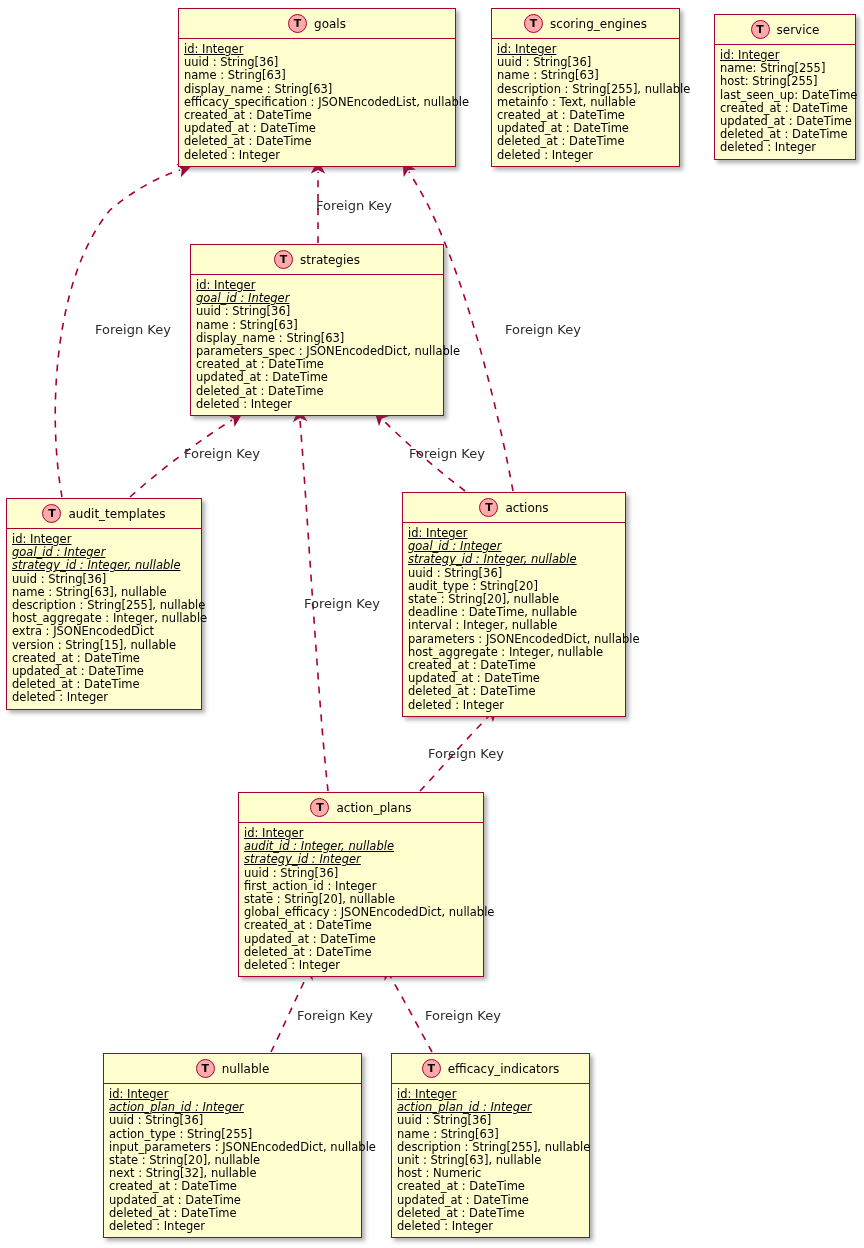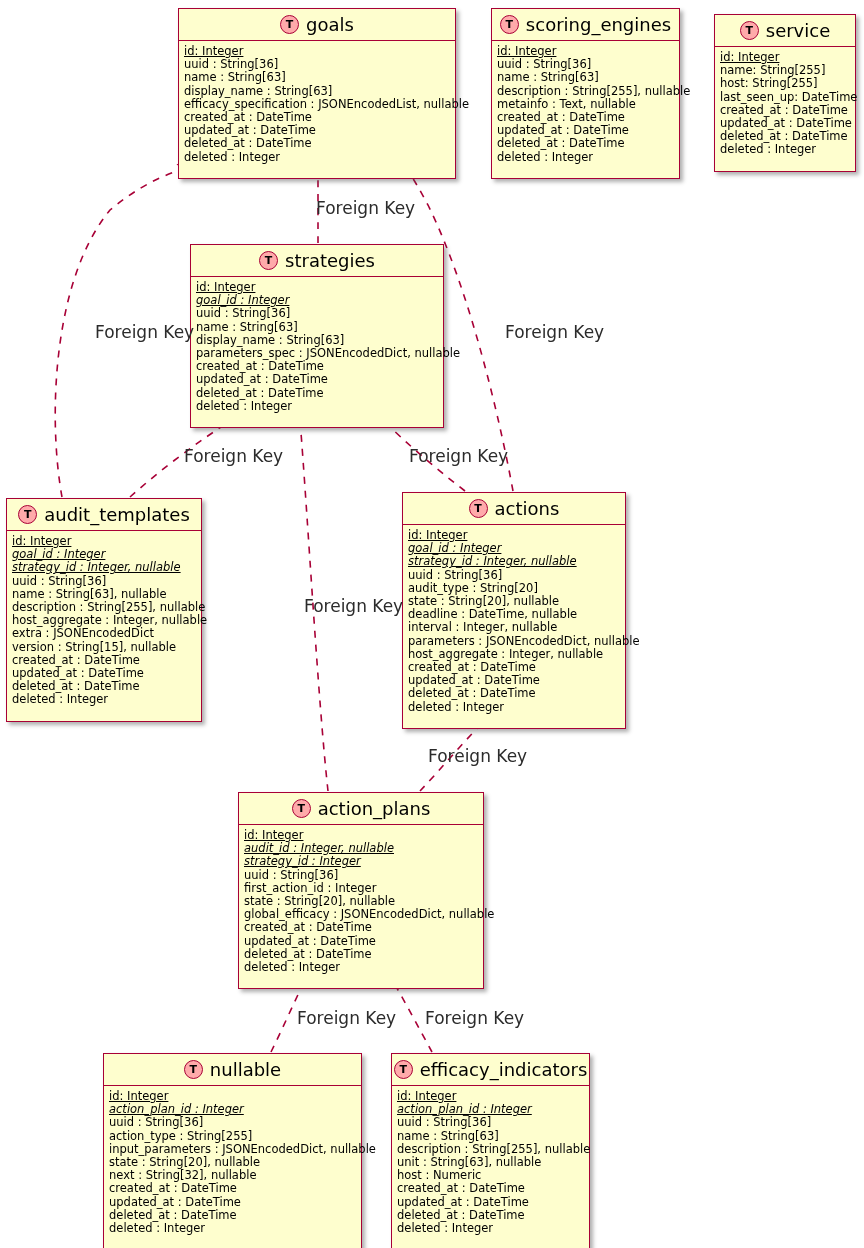--- a/index.html
+++ b/index.html
@@ -36,39 +36,39 @@
     border:1.2px solid #A80036;
     display:flex;align-items:center;justify-content:center;
     font-size:11px;
     font-weight:bold;
     color:#000000;
     line-height:1;
     font-family:"DejaVu Sans","Liberation Sans",sans-serif;
     flex:0 0 auto;
   }
   .entity-title{
-    font-size:18px;
+    font-size:12px;
     color:#000000;
     white-space:nowrap;
   }
   .entity-body{
-    padding:4px 5px 14px 5px;
+    padding:4px 5px 4px 5px;
   }
   .field{
     font-size:11.5px;
     color:#000000;
     line-height:13.2px;
     white-space:nowrap;
   }
   .field.pk{text-decoration:underline;}
   .field.fk{font-style:italic;text-decoration:underline;}
 
   .edge-label{
     position:absolute;
-    font-size:17px;
+    font-size:13px;
     color:#2B2B2B;
     white-space:nowrap;
     background:transparent;
   }
 </style>
 </head>
 <body>
 
 <div id="diagram">
 

